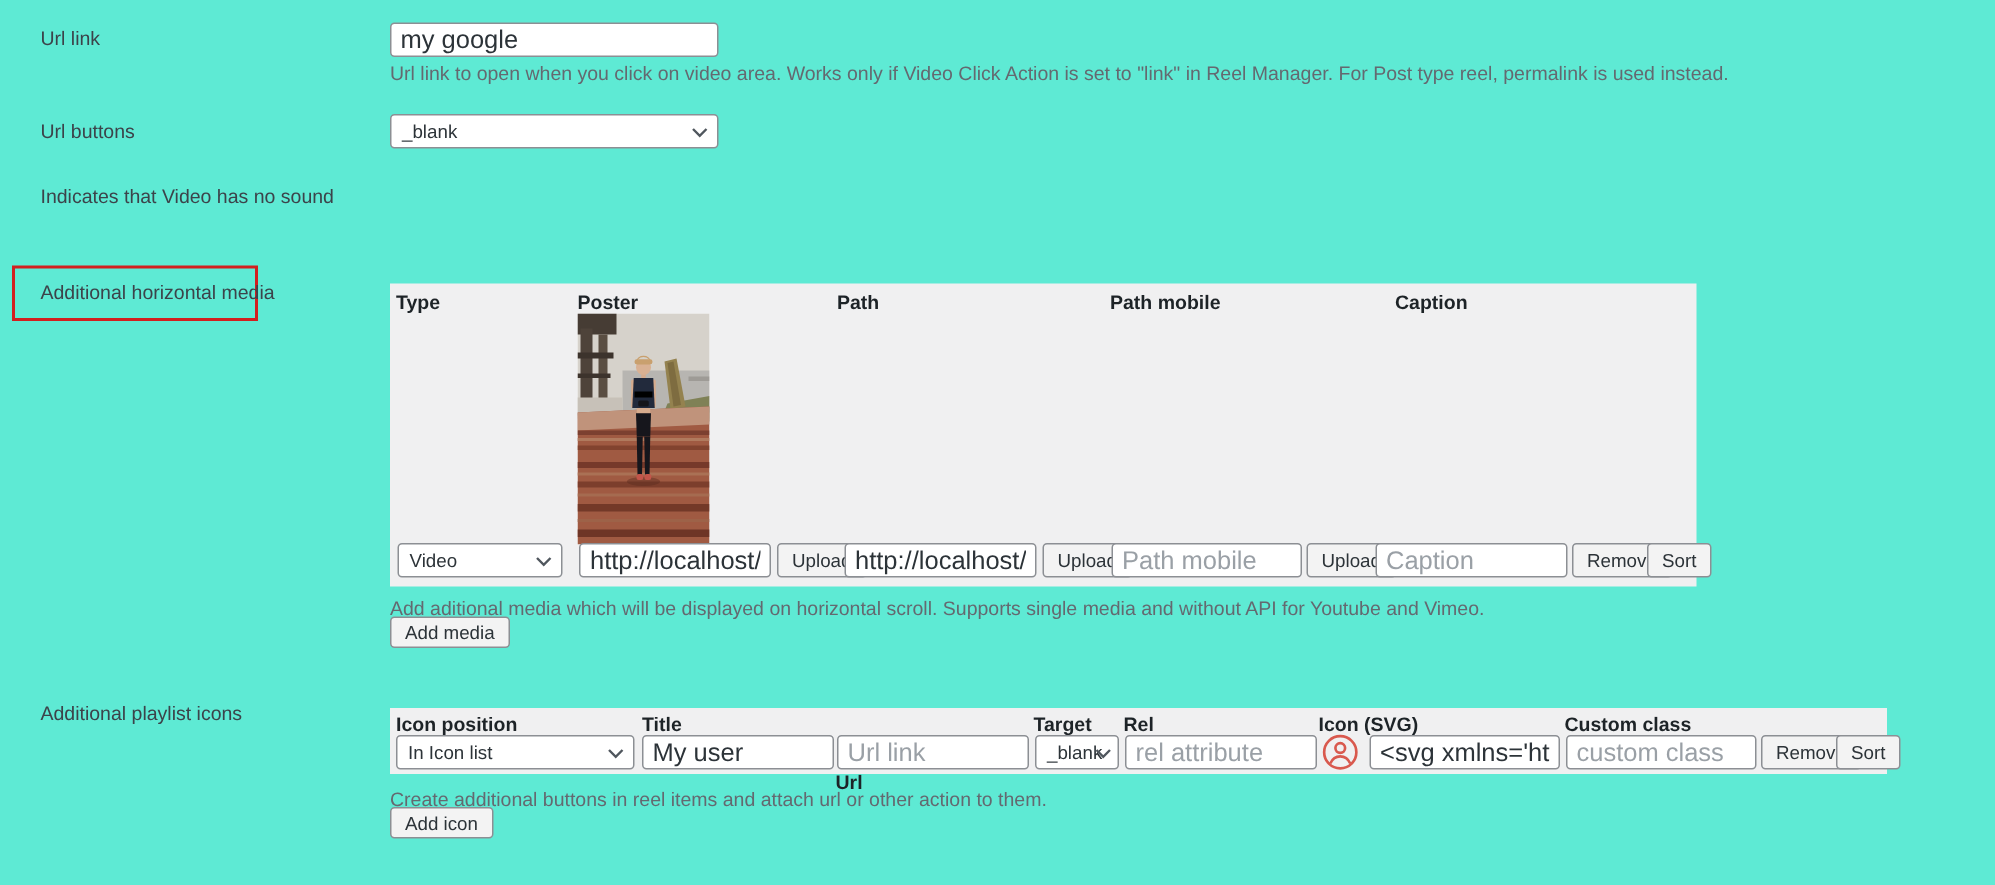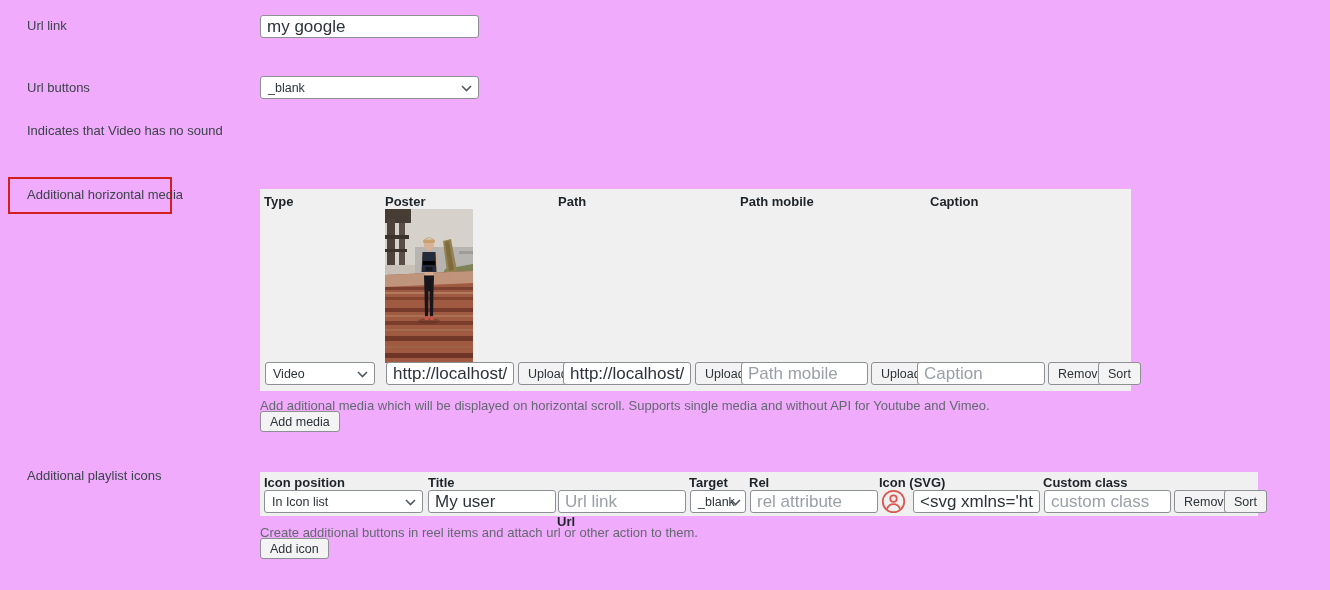--- a/index.html
+++ b/index.html
@@ -1,21 +1,21 @@
 <!DOCTYPE html>
 <html><head>
 <meta charset="utf-8">
 <style>
   * { box-sizing: border-box; margin: 0; padding: 0; }
   html,body { background:#fff; }
   #screen {
     position: relative;
     width: 1330px;
     height: 590px;
-    background: #f0abfc;
+    background: #5eead4;
     font-family: "Liberation Sans", "DejaVu Sans", sans-serif;
     font-size: 13px;
     color: #3c434a;
     overflow: hidden;
   }
   .abs { position: absolute; }
   .lbl { color:#3c434a; white-space:nowrap; }
   .help { color:#646970; white-space:nowrap; }
   .tbl { background:#f0f0f1; }
   .thead { font-weight:700; color:#1d2327; white-space:nowrap; }
@@ -78,20 +78,21 @@
   }
   .usericon { position:absolute; }
 </style>
 </head>
 <body>
 
 <div id="screen">
 
   <div class="abs lbl" style="left:27px; top:18px;">Url link</div>
   <input class="inp" style="left: 260px; top: 15px; width: 219px;" value="my google">
+  <div class="abs help" style="left:260px; top:41px;">Url link to open when you click on video area. Works only if Video Click Action is set to "link" in Reel Manager. For Post type reel, permalink is used instead.</div>
 
   <div class="abs lbl" style="left:27px; top:80px;">Url buttons</div>
   <div class="sel" style="left:260px; top:76px; width:219px;">
     <span>_blank</span>
     <svg class="chev" viewBox="0 0 11 7">
         <path d="M1 1l4.5 4.5L10 1" fill="none" stroke="#50575e" stroke-width="1.6"></path>
       </svg>
   </div>
 
   <div class="abs lbl" style="left:27px; top:123px;">Indicates that Video has no sound</div>

